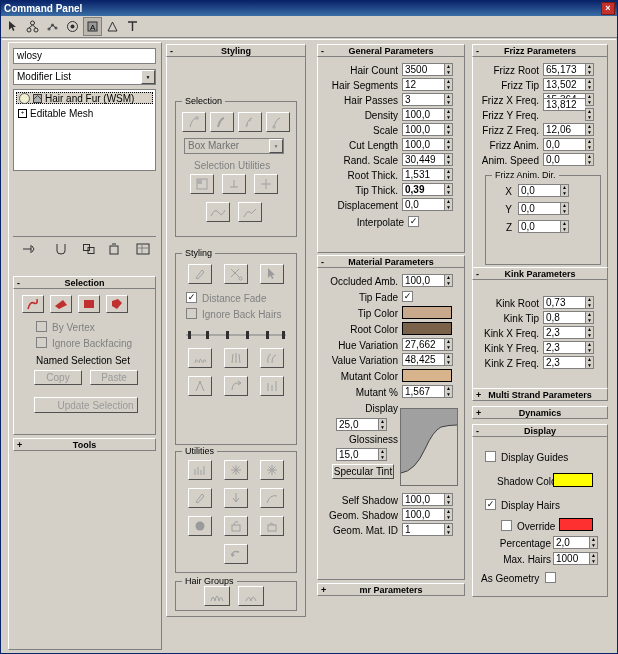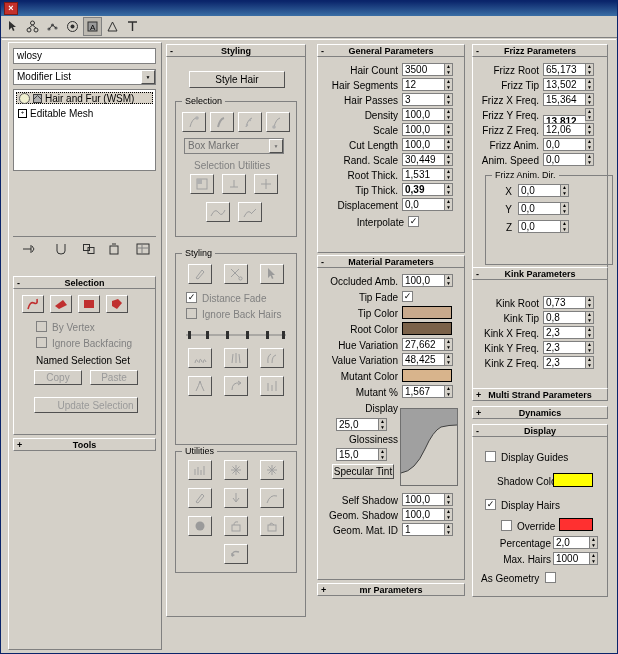--- a/index.html
+++ b/index.html
@@ -137,20 +137,21 @@
   }
   .sep{position:absolute;background:#808080;height:1px;}
   svg{display:block;}
 </style>
 </head>
 <body>
 
 <div class="win">
 
   <div class="titlebar">
+    <span class="tb-title">Command Panel</span>
     <div class="closebtn">×</div>
   </div>
 
   <div class="toolbar">
     <div class="tbtn">
       <svg width="13" height="13" viewBox="0 0 13 13">
           <path d="M3 1 L3 10 L5.5 7.5 L7 11 L8.5 10.3 L7 7 L10 7 Z" fill="#303030"></path>
         </svg>
     </div>
     <div class="tbtn">
@@ -308,23 +309,20 @@
       </div>
     </div>
 
     <div class="rollout" style="left:164px;top:4px;width:140px;">
       <div class="rollout-hd">
         <span class="pm">-</span>
         <span>Styling</span>
       </div>
       <div class="rollout-body" style="height:560px;">
 
-        <div class="btn" style="left:22px;top:14px;width:96px;height:17px;">
-          <span>Style Hair</span>
-        </div>
 
         <div class="fieldset" style="left:8px;top:44px;width:122px;height:136px;">
           <span class="legend">Selection</span>
           <div class="btn dim" style="left:6px;top:10px;width:24px;height:20px;">
             <svg width="14" height="14" viewBox="0 0 14 14">
                 <path d="M3 12 Q5 4 9 3" stroke="#a0a0a0" fill="none"></path>
                 <circle cx="10" cy="3" r="1.8" fill="#b0b0b0"></circle>
               </svg>
           </div>
           <div class="btn dim" style="left:34px;top:10px;width:24px;height:20px;">
@@ -503,20 +501,33 @@
               </svg>
           </div>
           <div class="btn dim" style="left:48px;top:92px;width:24px;height:20px;">
             <svg width="14" height="14" viewBox="0 0 14 14">
                 <path d="M3 9 Q3 3 10 5" stroke="#a0a0a0" stroke-width="1.4" fill="none"></path>
                 <path d="M2 6 L3 10 L6 8" fill="#a0a0a0"></path>
               </svg>
           </div>
         </div>
 
+        <div class="fieldset" style="left:8px;top:524px;width:122px;height:30px;">
+          <span class="legend">Hair Groups</span>
+          <div class="btn dim" style="left:28px;top:4px;width:26px;height:20px;">
+            <svg width="16" height="14" viewBox="0 0 16 14">
+                <path d="M2 12 Q4 4 6 12 M6 12 Q8 2 10 12 M10 12 Q12 5 14 12" stroke="#a0a0a0" fill="none"></path>
+              </svg>
+          </div>
+          <div class="btn dim" style="left:62px;top:4px;width:26px;height:20px;">
+            <svg width="16" height="14" viewBox="0 0 16 14">
+                <path d="M3 12 Q6 5 8 12 M8 12 Q10 4 13 12" stroke="#a0a0a0" fill="none"></path>
+              </svg>
+          </div>
+        </div>
       </div>
     </div>
 
     <div class="rollout" style="left:315px;top:4px;width:148px;">
       <div class="rollout-hd">
         <span class="pm">-</span>
         <span>General Parameters</span>
       </div>
       <div class="rollout-body" style="height:196px;">
 
@@ -763,21 +774,21 @@
         <div class="lbl" style="left:2px;top:38px;width:64px;">Frizz X Freq.</div>
         <div class="spin" style="left:70px;top:36px;width:42px;">
             <span>15,364</span>
           </div>
         <div class="arrows" style="left:112px;top:36px;">
             <i>▲</i>
             <i>▼</i>
           </div>
 
         <div class="lbl" style="left:2px;top:53px;width:64px;">Frizz Y Freq.</div>
-        <div class="spin" style="left:70px;top:58px;width:42px;font-weight:bold;">
+        <div class="spin" style="left:70px;top:41px;width:42px;">
             <span>13,812</span>
           </div>
         <div class="arrows" style="left:112px;top:51px;">
             <i>▲</i>
             <i>▼</i>
           </div>
 
         <div class="lbl" style="left:2px;top:68px;width:64px;">Frizz Z Freq.</div>
         <div class="spin" style="left:70px;top:66px;width:42px;">
             <span>12,06</span>
@@ -798,21 +809,21 @@
 
         <div class="lbl" style="left:2px;top:98px;width:64px;">Anim. Speed</div>
         <div class="spin" style="left:70px;top:96px;width:42px;">
             <span>0,0</span>
           </div>
         <div class="arrows" style="left:112px;top:96px;">
             <i>▲</i>
             <i>▼</i>
           </div>
 
-        <div class="fieldset" style="left:12px;top:118px;width:128px;height:90px;">
+        <div class="fieldset" style="left:12px;top:118px;width:116px;height:90px;">
           <span class="legend">Frizz Anim. Dir.</span>
           <div class="lbl" style="left:6px;top:10px;width:20px;">X</div>
           <div class="spin" style="left:32px;top:8px;width:42px;">
               <span>0,0</span>
             </div>
           <div class="arrows" style="left:74px;top:8px;">
               <i>▲</i>
               <i>▼</i>
             </div>
 

